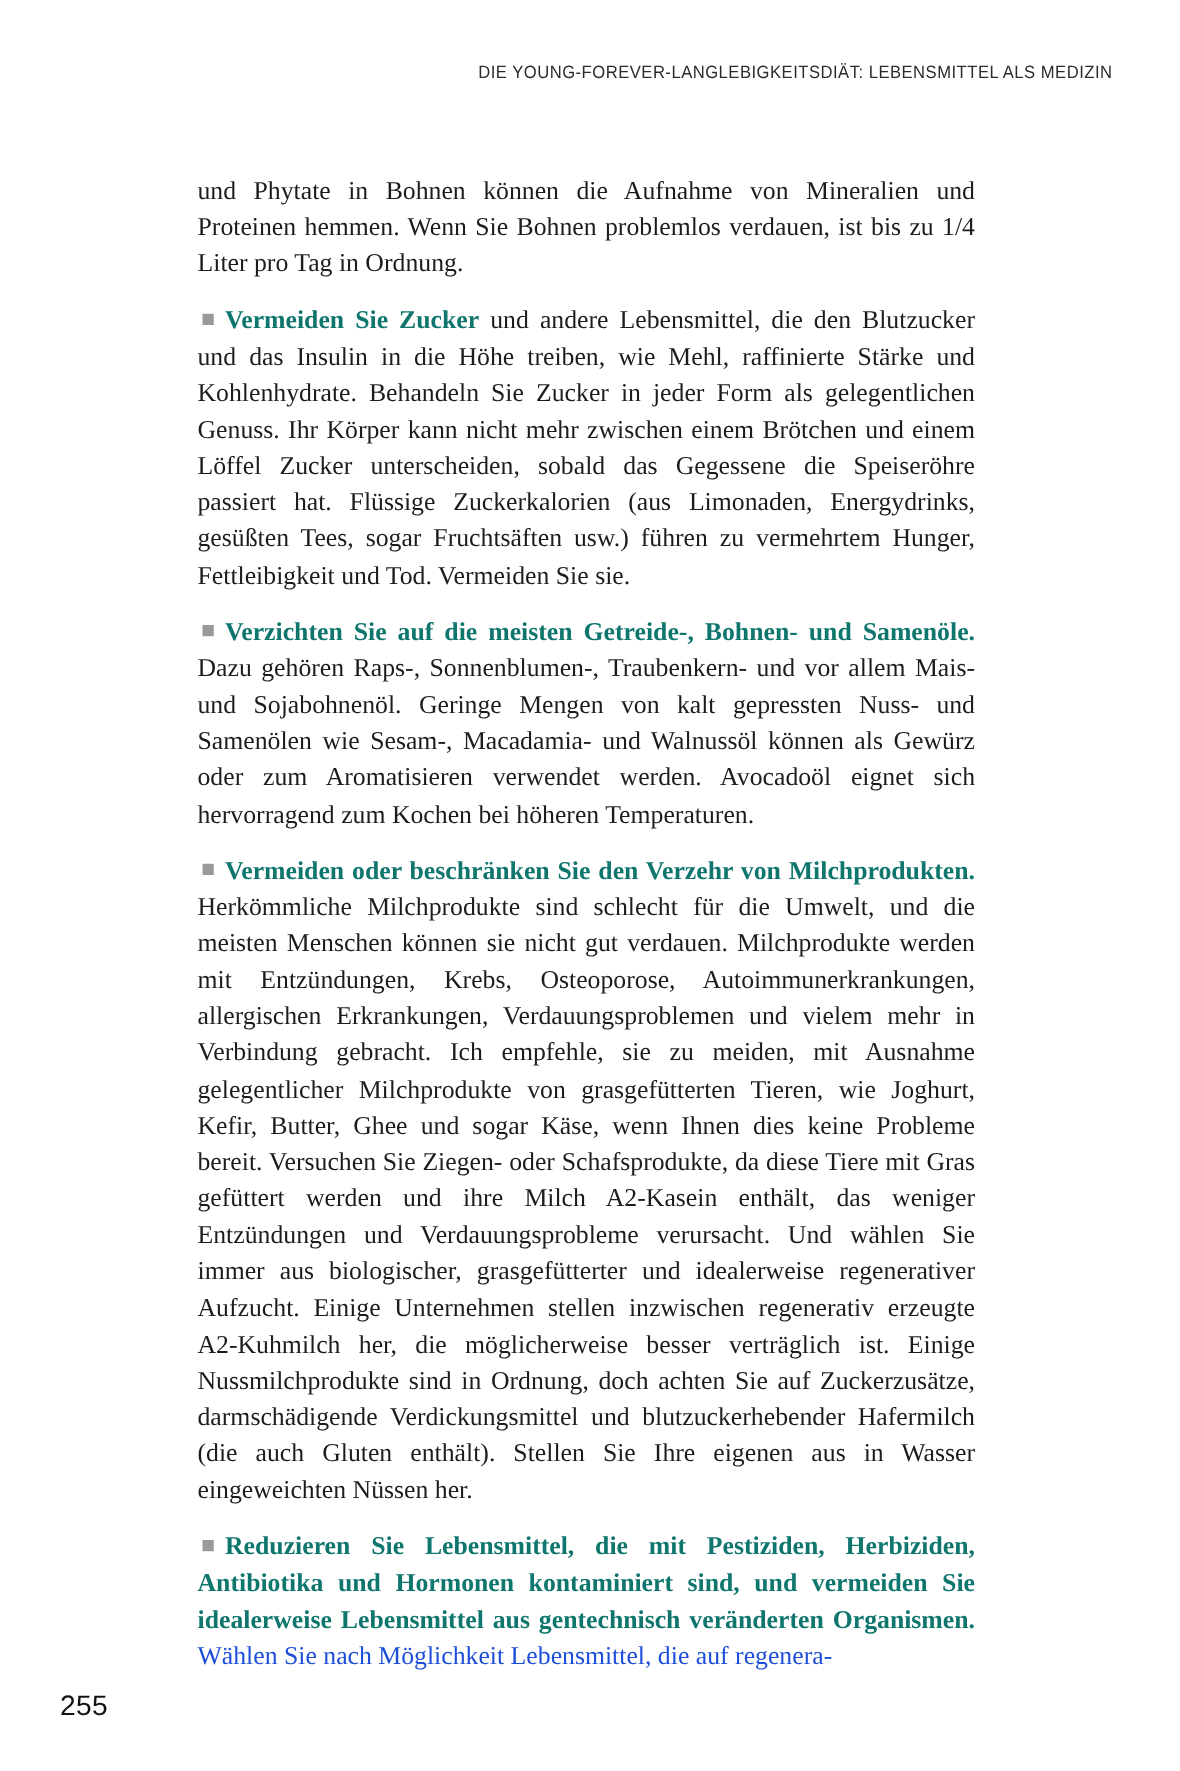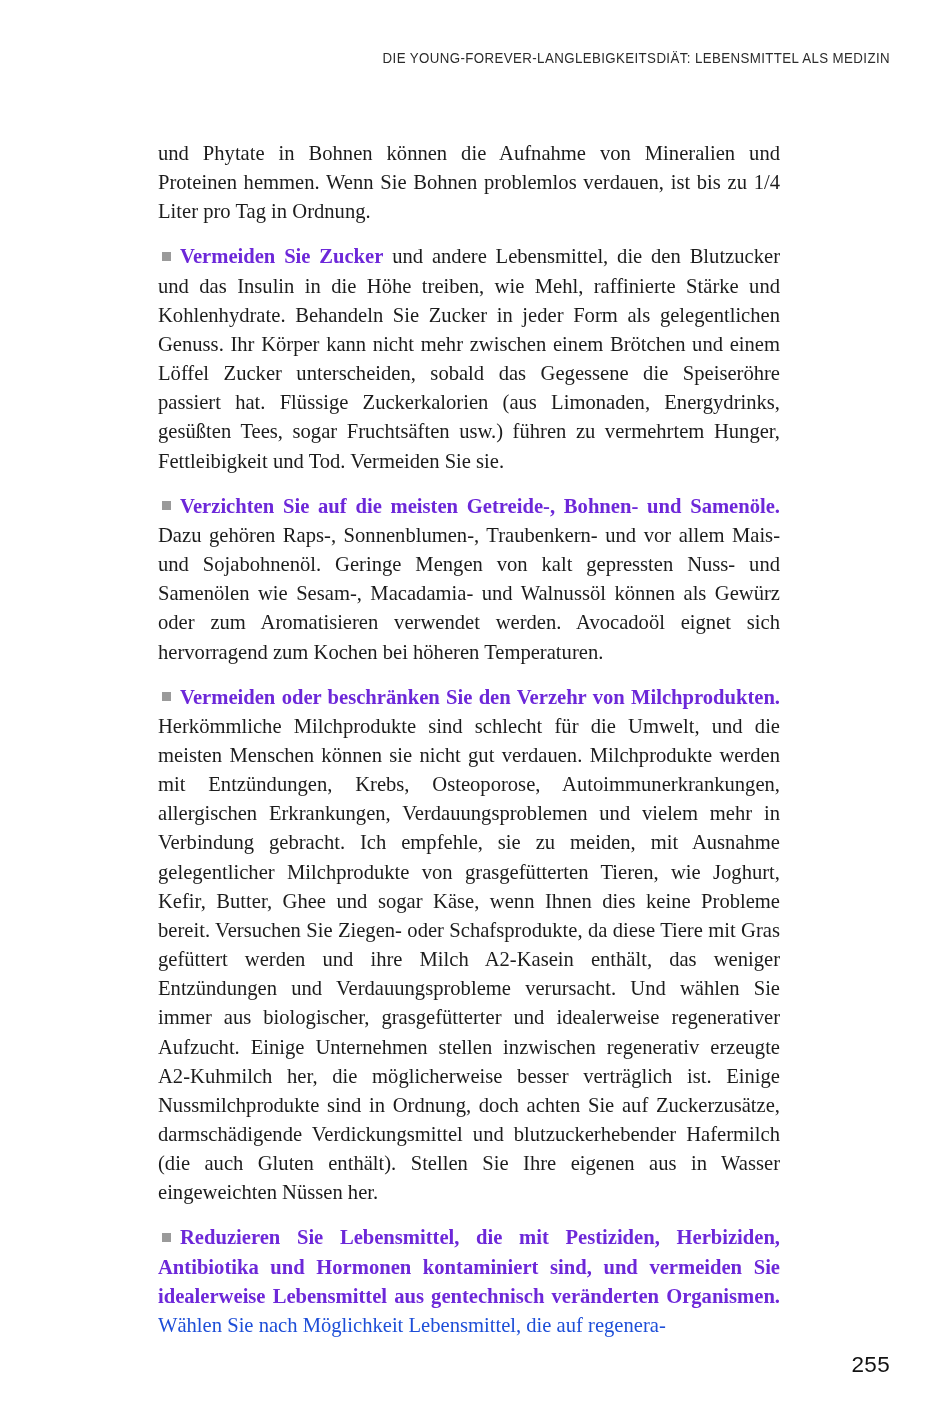--- a/index.html
+++ b/index.html
@@ -61,40 +61,40 @@
     width: 9px;
     height: 9px;
     background: #9a9a9a;
     vertical-align: 0.12em;
     margin-right: 9px;
     margin-left: 4px;
   }
 
   .lead {
     font-weight: 700;
-    color: #6d28d9;
+    color: #0f766e;
   }
 
   .para.all-bold {
     font-weight: 700;
     color: #121212;
   }
 
   .para.all-bold .tail-normal {
     font-weight: 400;
     color: #1d4ed8;
   }
 
   
   .folio {
     position: absolute;
     left: 0;
     right: 54px;
     top: 1352px;
-    text-align: right;
+    text-align: left;
     font-family: "Liberation Sans", sans-serif;
     font-size: 22.5px;
     letter-spacing: 0.3px;
     color: #121212;
     padding-left: 48px;
   }
 </style>
 </head>
 <body>
 

